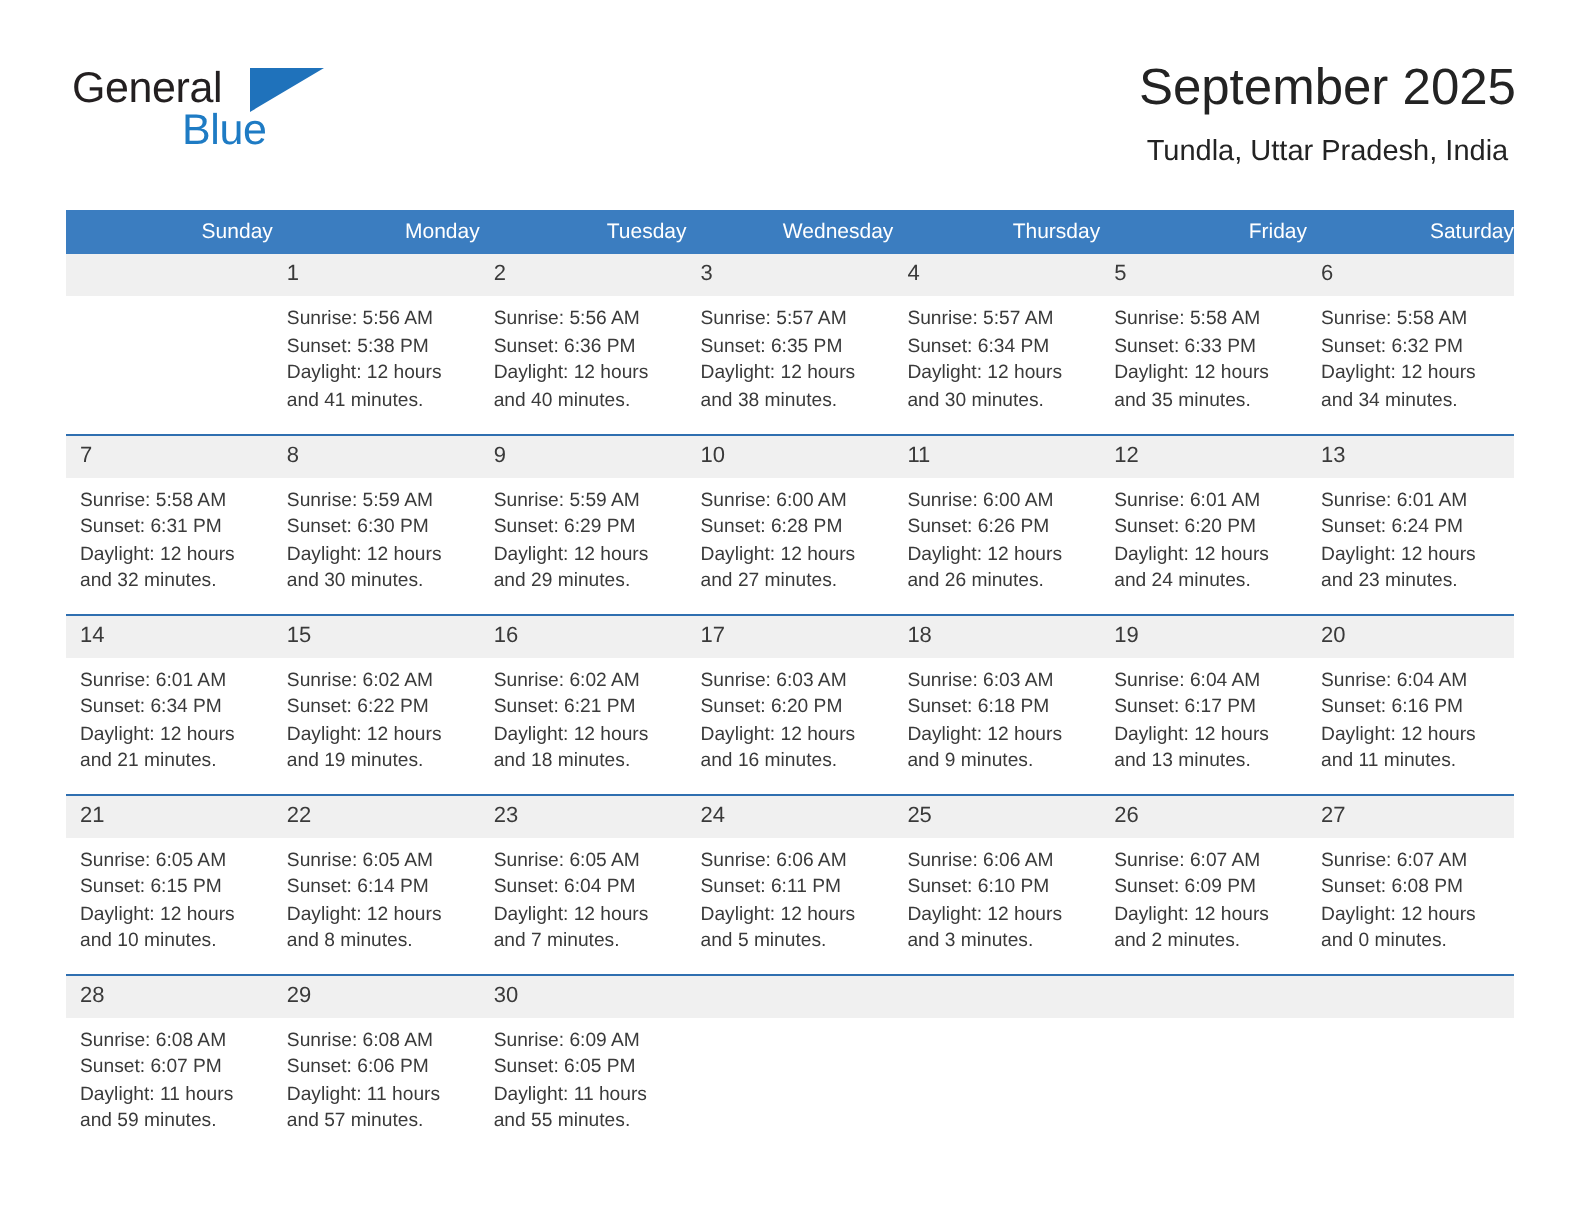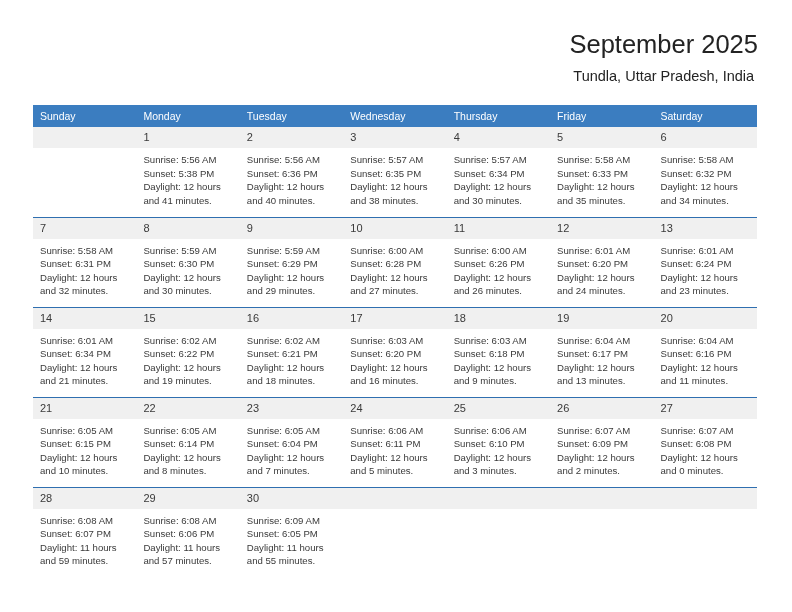--- a/index.html
+++ b/index.html
@@ -94,21 +94,21 @@
     top: 105px;
     width: 724px;
     border-collapse: collapse;
     table-layout: fixed;
   }
   .calendar th {
     background: #3b7dc0;
     color: #ffffff;
     font-size: 10.5px;
     font-weight: normal;
-    text-align: left;
+    text-align: right;
     padding: 5px 0 5px 7px;
     height: 20px;
     border: none;
   }
   .calendar td {
     vertical-align: top;
     padding: 0;
     border: none;
     border-top: 1px solid #2f6fb0;
     background: #ffffff;
@@ -135,20 +135,25 @@
   }
   .details div { white-space: nowrap; }
 </style>
 </head>
 <body>
 
 <div id="page">
 
   <div class="header">
 
+    <div class="logo">
+      <span class="logo-general">General</span>
+      <span class="logo-triangle"></span>
+      <span class="logo-blue">Blue</span>
+    </div>
 
     <div class="title-block">
       <div class="cal-title">September 2025</div>
       <div class="cal-subtitle">Tundla, Uttar Pradesh, India</div>
     </div>
 
   </div>
 
   <table class="calendar">
     <thead>

